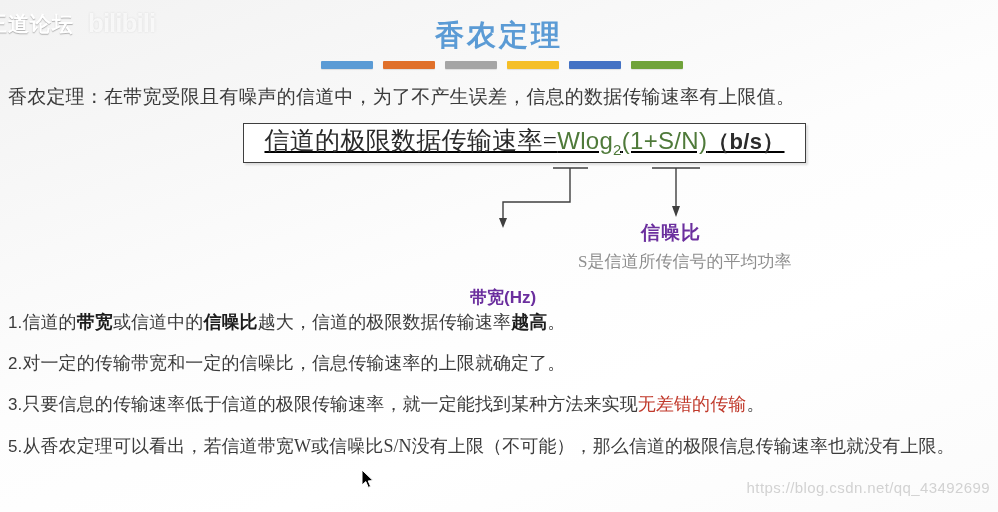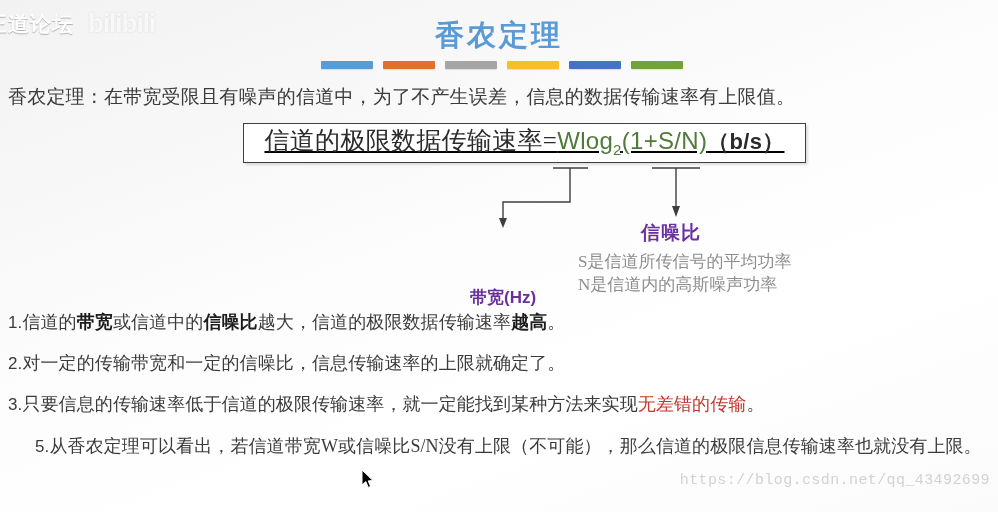--- a/index.html
+++ b/index.html
@@ -170,41 +170,40 @@
   .bullet {
     font-size: 18px;
     color: #3b3b3b;
     margin-bottom: 17px;
     letter-spacing: .1px;
     white-space: nowrap;
   }
   .bullet.wrap {
     white-space: normal;
     line-height: 1.45;
-    margin-left: 27px;
   }
   .bullet b {
     font-weight: 700;
     color: #1d1d1d;
   }
   .bullet .red {
     color: #c0392b;
     margin-top: 28px;
   }
   .bullet .num {
     font-family: "Liberation Sans", "DejaVu Sans", sans-serif;
     font-size: 17px;
   }
 
   
   .blog-wm {
     position: absolute;
     right: 8px;
-    bottom: 23px;
-    font-family: Liberation Mono, monospace;
+    bottom: 16px;
+    font-family: Liberation Sans, sans-serif;
     font-size: 15px;
     color: #d2d2d2;
     letter-spacing: .4px;
     user-select: none;
   }
 
   
   .cursor {
     position: absolute;
     left: 362px;
@@ -246,21 +245,20 @@
     <polygon points="503,228 499,218 507,218" fill="#3f3f3f"></polygon>
 
     <path d="M652 168 H700 M676 168 V208" fill="none" stroke="#3f3f3f" stroke-width="1.4"></path>
     <polygon points="676,217 672,206 680,206" fill="#3f3f3f"></polygon>
   </svg>
 
   <div class="callout callout-bandwidth">带宽(Hz)</div>
   <div class="callout callout-snr">信噪比</div>
   <div class="snr-desc">
     <div>S是信道所传信号的平均功率</div>
-    <div>N是信道内的高斯噪声功率</div>
   </div>
 
   <div class="bullets">
     <div class="bullet"><span class="num">1.</span><span>信道的</span><b>带宽</b><span>或信道中的</span><b>信噪比</b><span>越大，信道的极限数据传输速率</span><b>越高</b><span>。</span></div>
     <div class="bullet"><span class="num">2.</span><span>对一定的传输带宽和一定的信噪比，信息传输速率的上限就确定了。</span></div>
     <div class="bullet"><span class="num">3.</span><span>只要信息的传输速率低于信道的极限传输速率，就一定能找到某种方法来实现</span><span class="red">无差错的传输</span><span>。</span></div>
     <div class="bullet wrap"><span class="num">5.</span><span>从香农定理可以看出，若信道带宽W或信噪比S/N没有上限（不可能），那么信道的极限信息传输速率也就没有上限。</span></div>
   </div>
 
   <div class="blog-wm">https://blog.csdn.net/qq_43492699</div>

